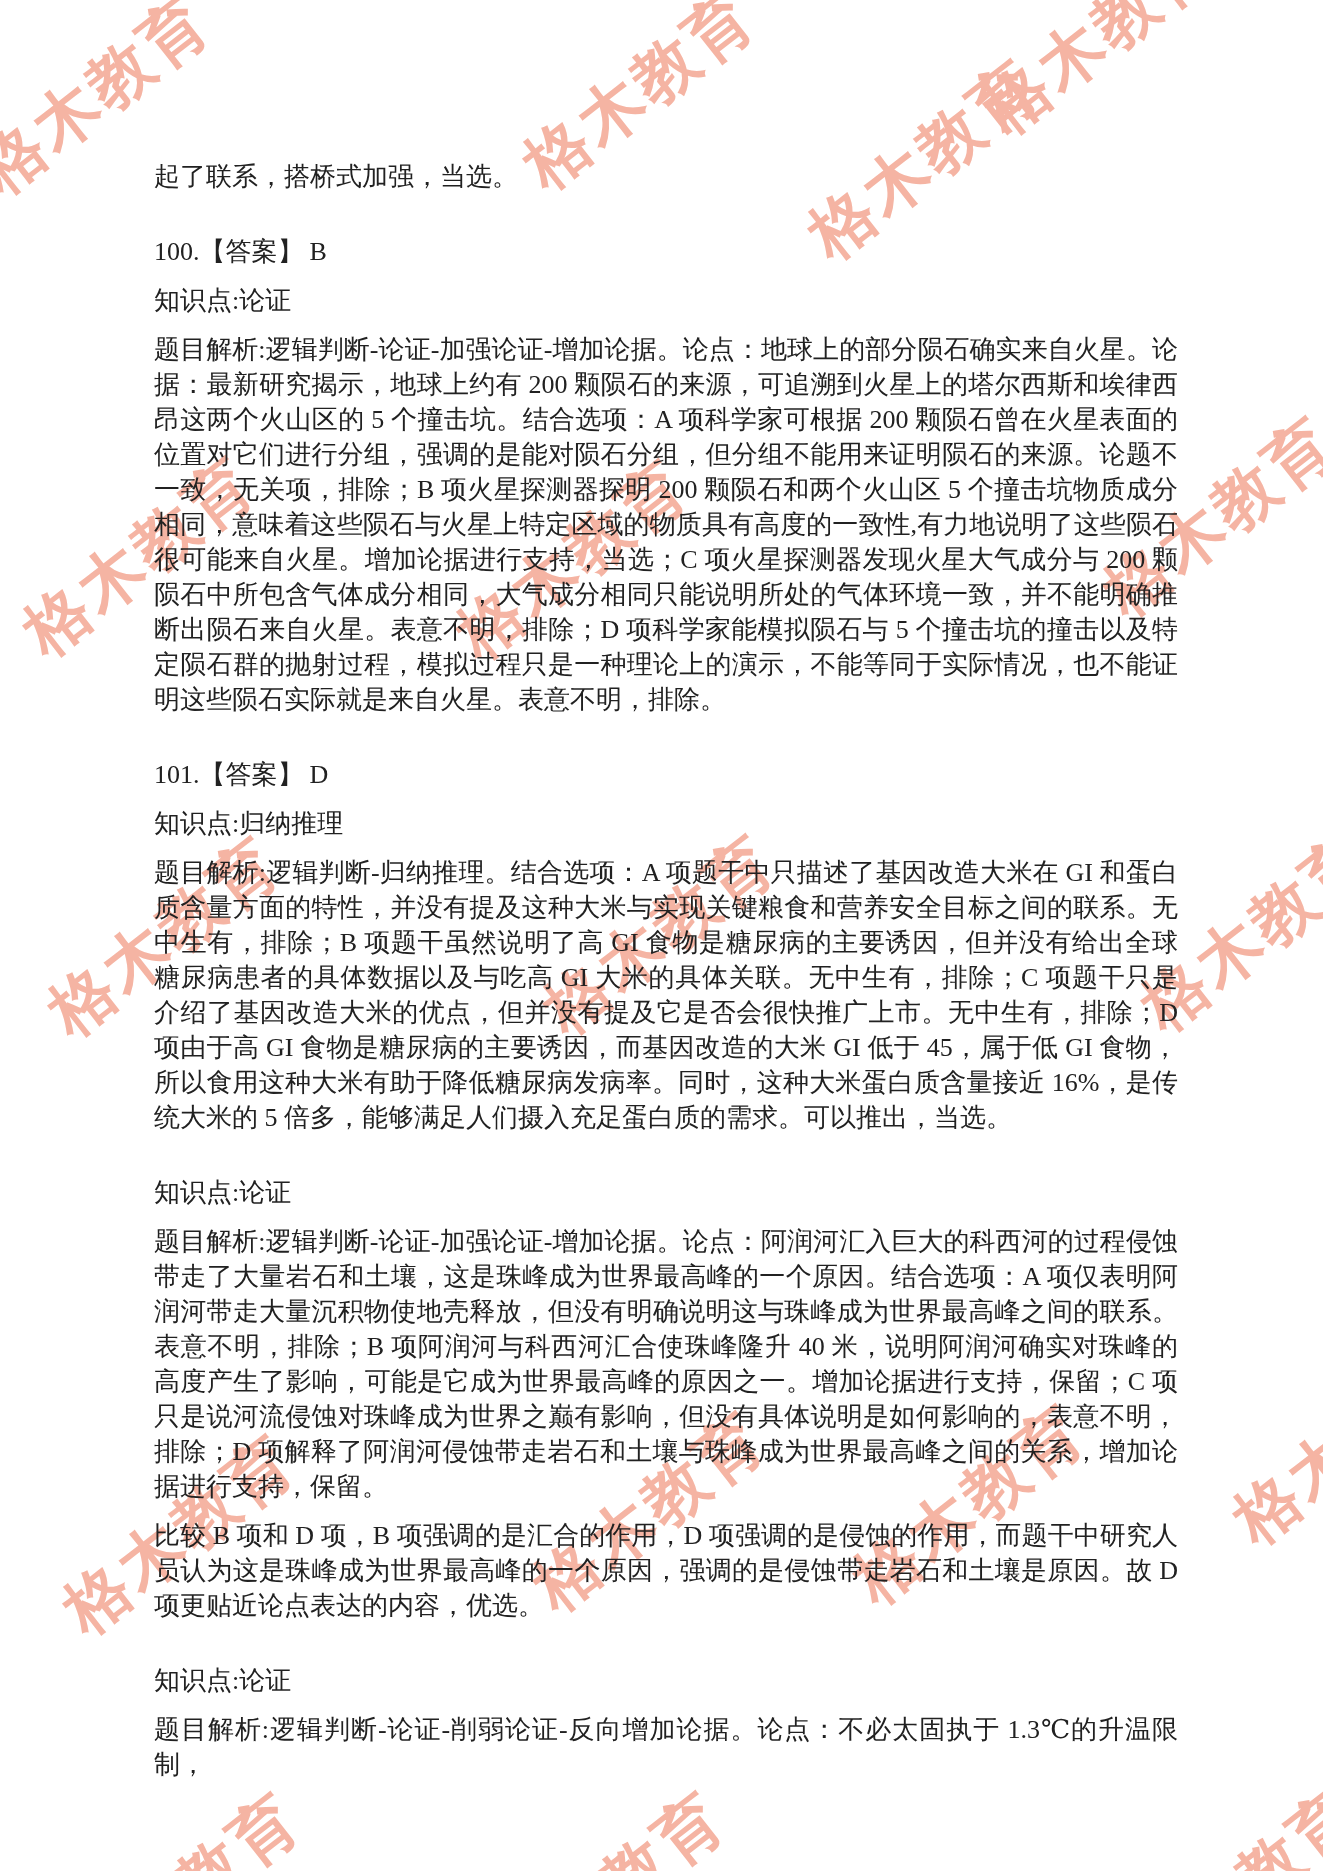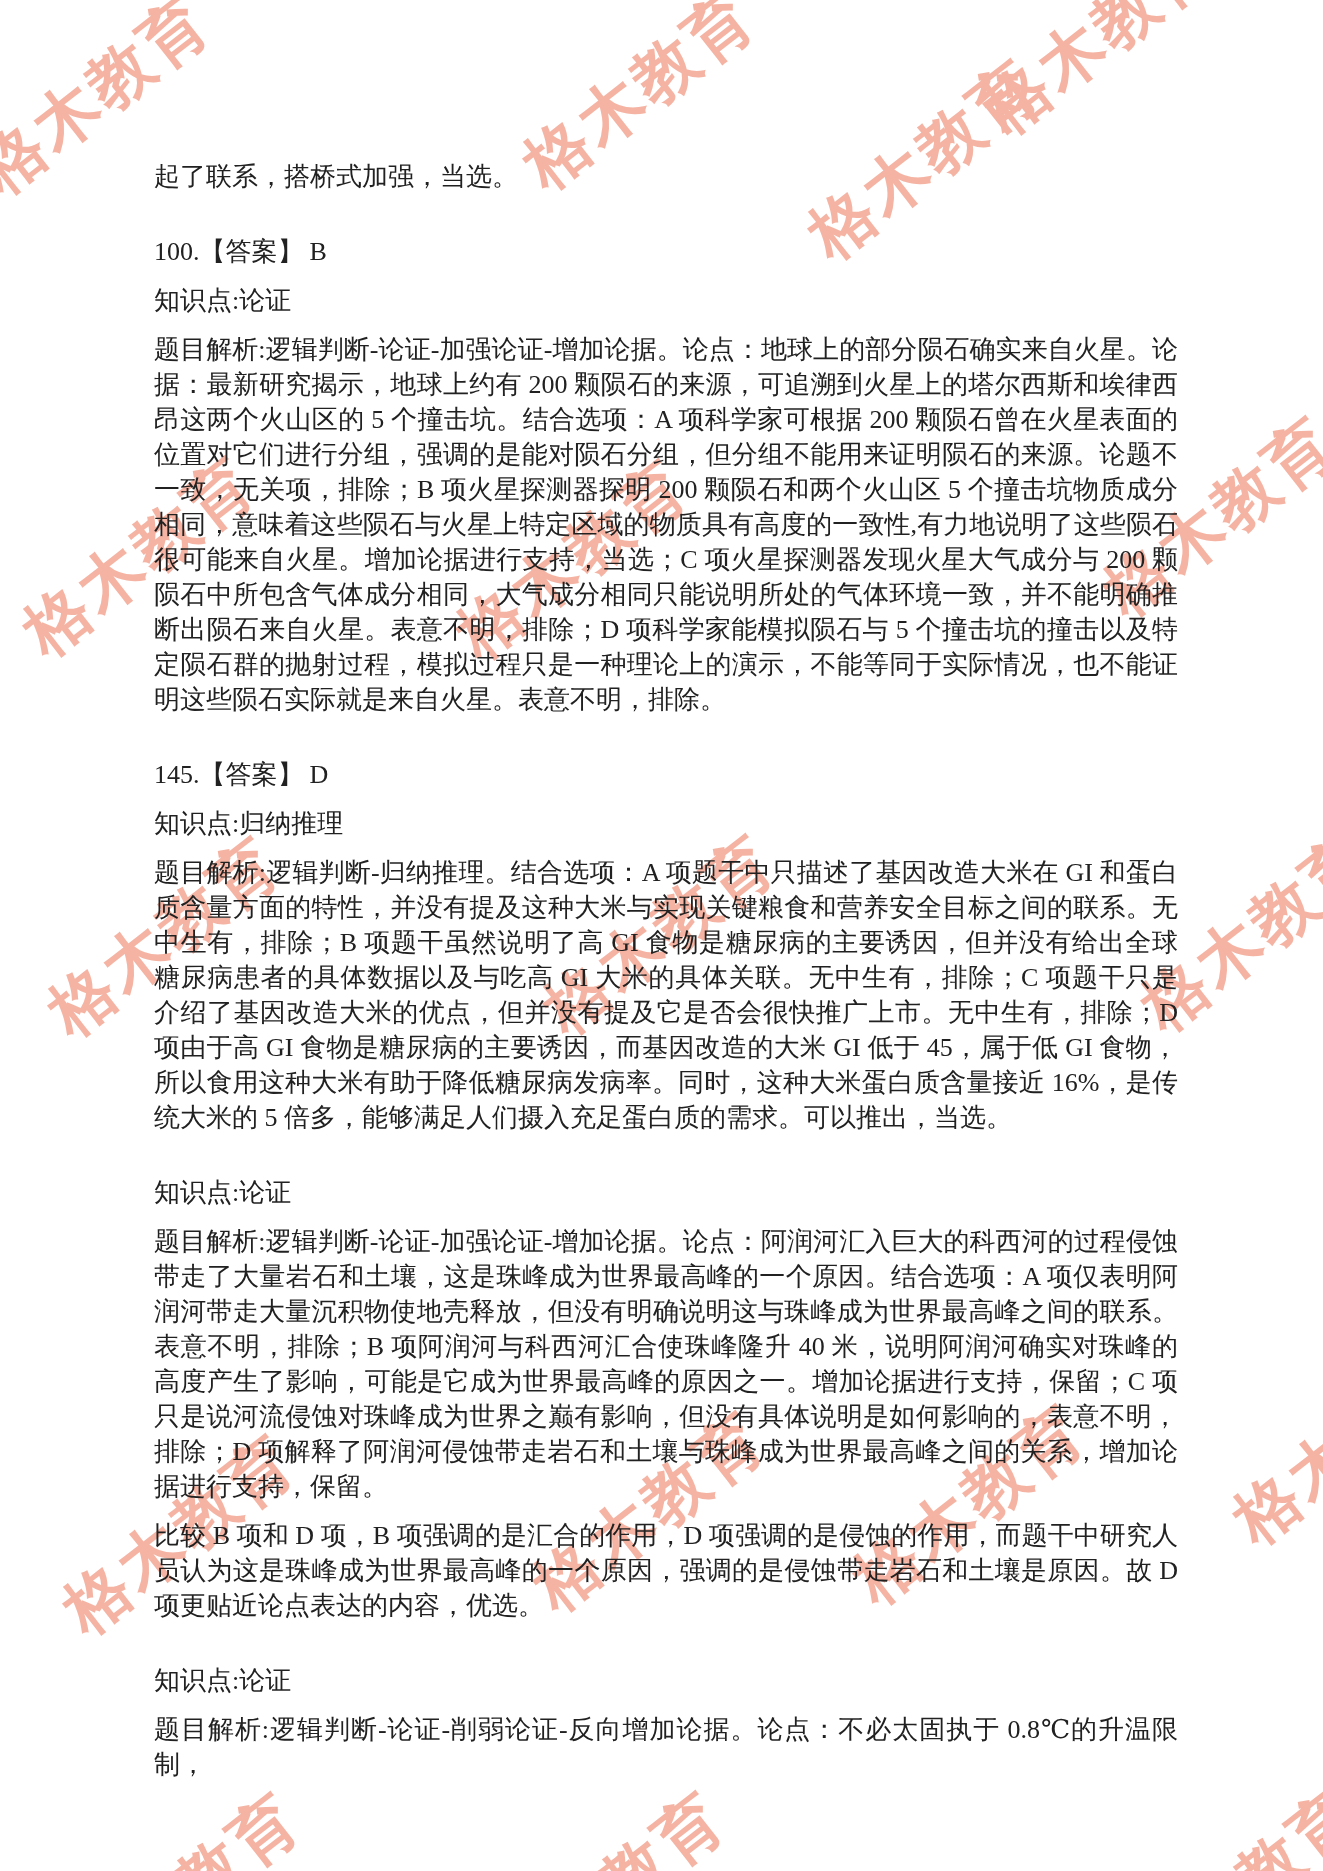--- a/index.html
+++ b/index.html
@@ -67,30 +67,30 @@
 
     <p>起了联系，搭桥式加强，当选。</p>
 
     <section class="question">
       <p class="q-header"><span>100.</span><span>【答案】</span><span class="ans">B</span></p>
       <p><span>知识点:</span><span>论证</span></p>
       <p class="analysis">题目解析:逻辑判断-论证-加强论证-增加论据。论点：地球上的部分陨石确实来自火星。论据：最新研究揭示，地球上约有 200 颗陨石的来源，可追溯到火星上的塔尔西斯和埃律西昂这两个火山区的 5 个撞击坑。结合选项：A 项科学家可根据 200 颗陨石曾在火星表面的位置对它们进行分组，强调的是能对陨石分组，但分组不能用来证明陨石的来源。论题不一致，无关项，排除；B 项火星探测器探明 200 颗陨石和两个火山区 5 个撞击坑物质成分相同，意味着这些陨石与火星上特定区域的物质具有高度的一致性,有力地说明了这些陨石很可能来自火星。增加论据进行支持，当选；C 项火星探测器发现火星大气成分与 200 颗陨石中所包含气体成分相同，大气成分相同只能说明所处的气体环境一致，并不能明确推断出陨石来自火星。表意不明，排除；D 项科学家能模拟陨石与 5 个撞击坑的撞击以及特定陨石群的抛射过程，模拟过程只是一种理论上的演示，不能等同于实际情况，也不能证明这些陨石实际就是来自火星。表意不明，排除。</p>
     </section>
 
     <section class="question">
-      <p class="q-header"><span>145.</span><span>【答案】</span><span class="ans">D</span></p>
+      <p class="q-header"><span>101.</span><span>【答案】</span><span class="ans">D</span></p>
       <p><span>知识点:</span><span>归纳推理</span></p>
       <p class="analysis">题目解析:逻辑判断-归纳推理。结合选项：A 项题干中只描述了基因改造大米在 GI 和蛋白质含量方面的特性，并没有提及这种大米与实现关键粮食和营养安全目标之间的联系。无中生有，排除；B 项题干虽然说明了高 GI 食物是糖尿病的主要诱因，但并没有给出全球糖尿病患者的具体数据以及与吃高 GI 大米的具体关联。无中生有，排除；C 项题干只是介绍了基因改造大米的优点，但并没有提及它是否会很快推广上市。无中生有，排除；D 项由于高 GI 食物是糖尿病的主要诱因，而基因改造的大米 GI 低于 45，属于低 GI 食物，所以食用这种大米有助于降低糖尿病发病率。同时，这种大米蛋白质含量接近 16%，是传统大米的 5 倍多，能够满足人们摄入充足蛋白质的需求。可以推出，当选。</p>
     </section>
 
     <section class="question">
       <p><span>知识点:</span><span>论证</span></p>
       <p class="analysis">题目解析:逻辑判断-论证-加强论证-增加论据。论点：阿润河汇入巨大的科西河的过程侵蚀带走了大量岩石和土壤，这是珠峰成为世界最高峰的一个原因。结合选项：A 项仅表明阿润河带走大量沉积物使地壳释放，但没有明确说明这与珠峰成为世界最高峰之间的联系。表意不明，排除；B 项阿润河与科西河汇合使珠峰隆升 40 米，说明阿润河确实对珠峰的高度产生了影响，可能是它成为世界最高峰的原因之一。增加论据进行支持，保留；C 项只是说河流侵蚀对珠峰成为世界之巅有影响，但没有具体说明是如何影响的，表意不明，排除；D 项解释了阿润河侵蚀带走岩石和土壤与珠峰成为世界最高峰之间的关系，增加论据进行支持，保留。</p>
       <p class="analysis">比较 B 项和 D 项，B 项强调的是汇合的作用，D 项强调的是侵蚀的作用，而题干中研究人员认为这是珠峰成为世界最高峰的一个原因，强调的是侵蚀带走岩石和土壤是原因。故 D 项更贴近论点表达的内容，优选。</p>
     </section>
 
     <section class="question">
       <p><span>知识点:</span><span>论证</span></p>
-      <p class="analysis">题目解析:逻辑判断-论证-削弱论证-反向增加论据。论点：不必太固执于 0.8℃的升温限制，</p>
+      <p class="analysis">题目解析:逻辑判断-论证-削弱论证-反向增加论据。论点：不必太固执于 1.3℃的升温限制，</p>
     </section>
 
   </div>
 </div>
 
 </body></html>

